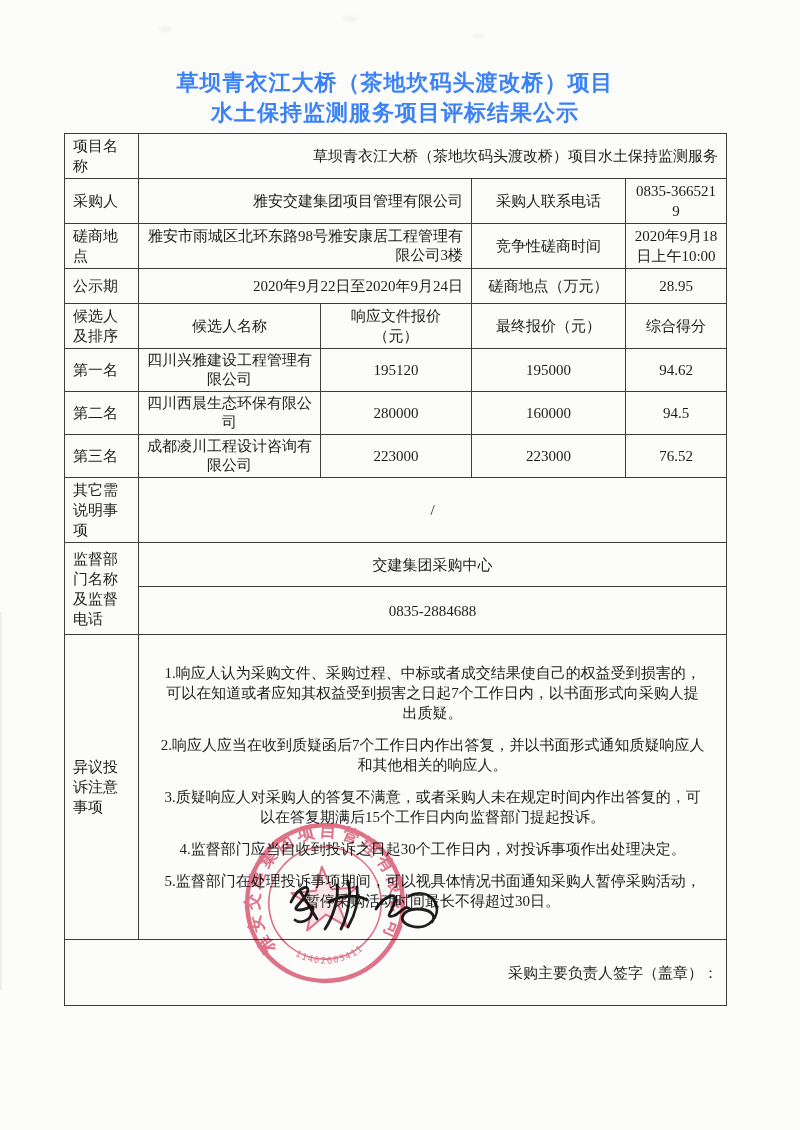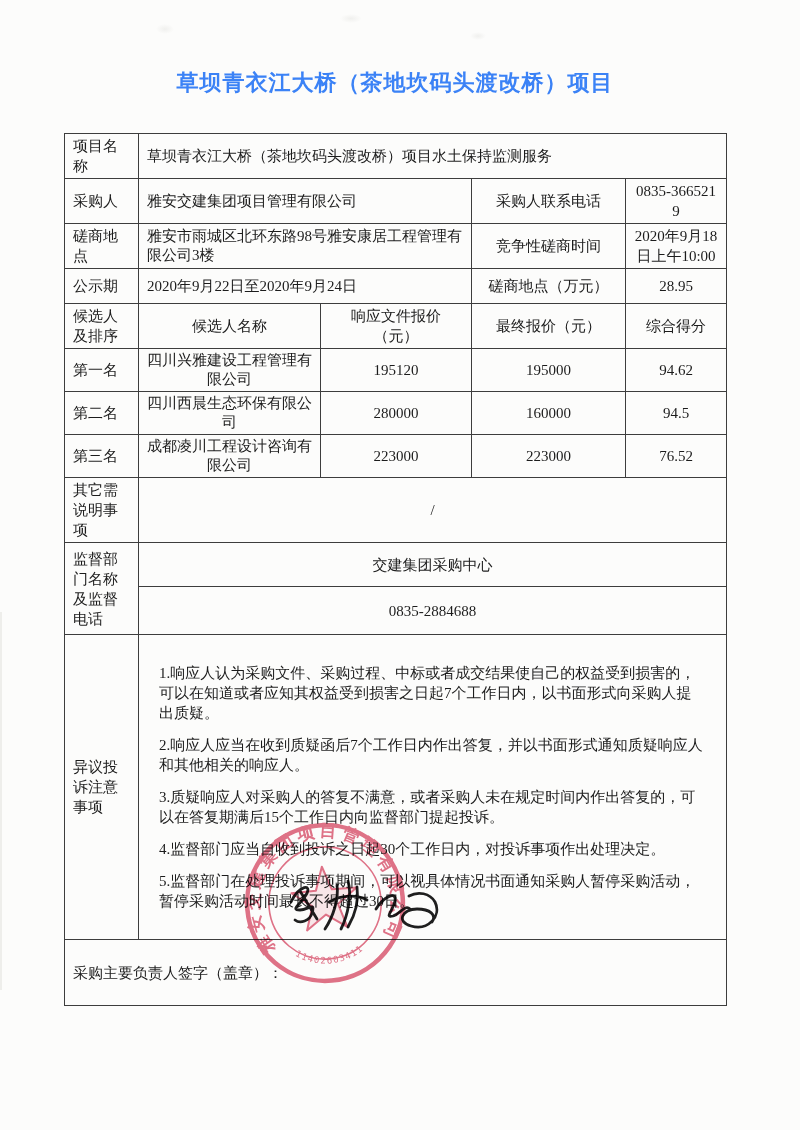--- a/index.html
+++ b/index.html
@@ -29,24 +29,24 @@
   table.doc td{
     border:1.5px solid #3d3d3d;
     padding:2px 8px;
     font-size:15px;line-height:20px;
     vertical-align:middle;
     word-break:break-all;
     overflow:hidden;
   }
   td.lab{text-align:left;padding-left:9px;padding-right:4px;line-height:19px;}
   td.cen{text-align:center;}
-  td.left{text-align:left;}
+  td.left{text-align:right;}
   td.small{font-size:14px;line-height:19px;text-align:center;}
   td.notice{padding:6px 10px;line-height:21.5px;text-align:left;}
-  .notice-item{margin:12px;}
+  .notice-item{margin:12px;text-align:center;}
   td.sig-cell{padding-left:10px;}
 
   
   .seal{
     position:absolute;left:236px;top:814px;width:178px;height:178px;
     mix-blend-mode:multiply;opacity:.88;
     transform:rotate(-5deg);
     pointer-events:none;
   }
   .autograph{
@@ -58,20 +58,21 @@
 </head>
 <body>
 
 <div class="smudge" style="left:156px;top:24px;width:18px;height:10px;"></div>
 <div class="smudge" style="left:340px;top:14px;width:22px;height:9px;"></div>
 <div class="smudge" style="left:470px;top:32px;width:16px;height:8px;"></div>
 <div class="edge-streak"></div>
 
 <div class="title">
   <div>草坝青衣江大桥（茶地坎码头渡改桥）项目</div>
+  <div>水土保持监测服务项目评标结果公示</div>
 </div>
 
 <table class="doc">
   <colgroup>
     <col style="width:74px">
       <col style="width:182px">
       <col style="width:151px">
     <col style="width:154px">
       <col style="width:101px">
   </colgroup>

